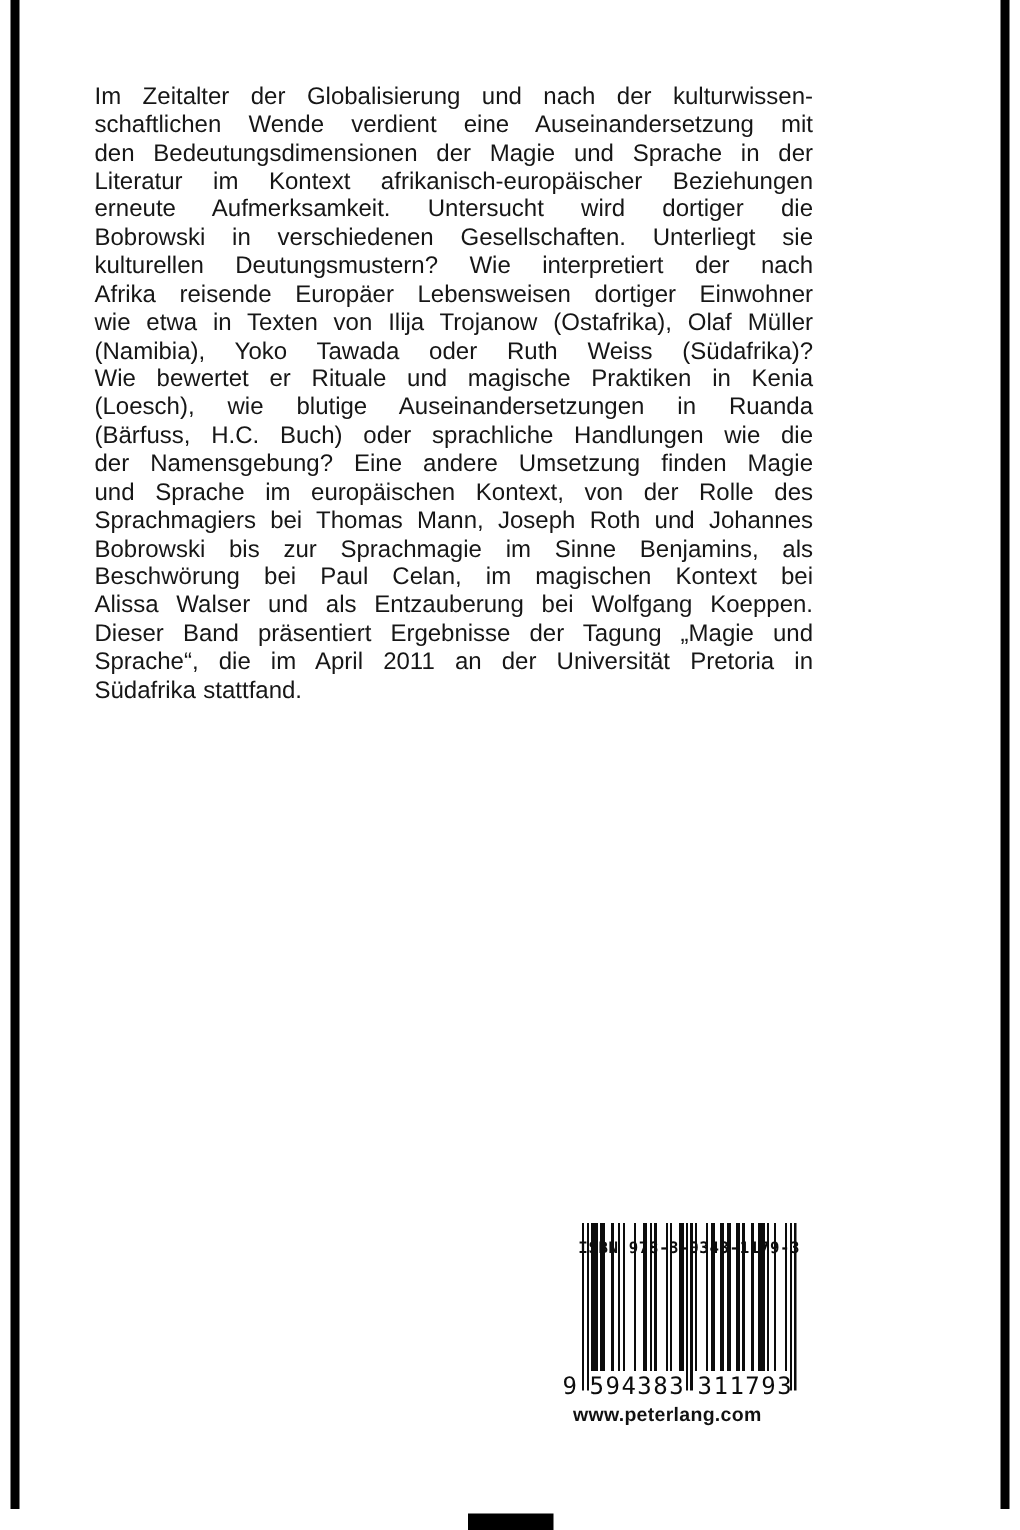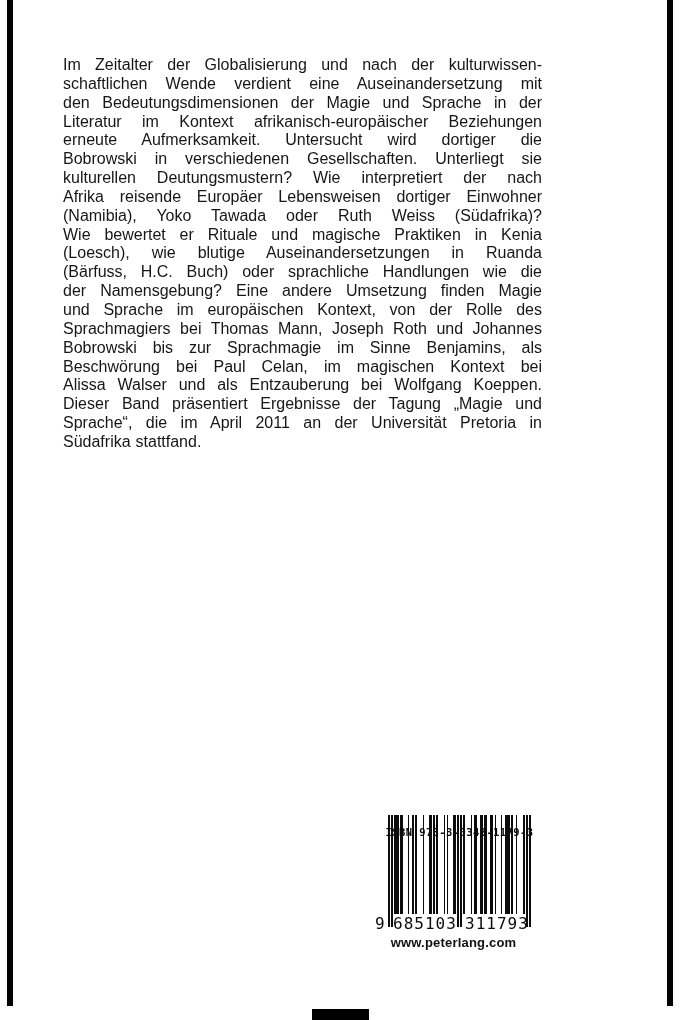--- a/index.html
+++ b/index.html
@@ -27,21 +27,21 @@
   }
   #bars{position:absolute;left:12px;top:13px;}
   .bc-digit{
     position:absolute;top:112px;font-family:"DejaVu Sans Mono",monospace;
     font-size:16px;letter-spacing:1px;color:#0c0c0c;white-space:nowrap;
   }
   #digit-first{left:-1px;}
   #digit-left{left:17px;}
   #digit-right{left:89px;}
   #publisher-url{
-    position:absolute;left:6px;top:133px;width:143px;text-align:center;
+    position:absolute;left:6px;top:133px;width:143px;
     font-weight:bold;font-size:13px;letter-spacing:0.2px;color:#111;white-space:nowrap;
   }
 </style>
 </head>
 <body>
 
 <div>
 
   <div class="scan-mark" id="mark-left"></div>
   <div class="scan-mark" id="mark-right"></div>
@@ -49,20 +49,21 @@
 
   <div id="blurb">
     <div class="line">Im Zeitalter der Globalisierung und nach der kulturwissen-</div>
     <div class="line">schaftlichen Wende verdient eine Auseinandersetzung mit</div>
     <div class="line">den Bedeutungsdimensionen der Magie und Sprache in der</div>
     <div class="line">Literatur im Kontext afrikanisch-europäischer Beziehungen</div>
     <div class="line">erneute Aufmerksamkeit. Untersucht wird dortiger die</div>
     <div class="line">Bobrowski in verschiedenen Gesellschaften. Unterliegt sie</div>
     <div class="line">kulturellen Deutungsmustern? Wie interpretiert der nach</div>
     <div class="line">Afrika reisende Europäer Lebensweisen dortiger Einwohner</div>
+    <div class="line">wie etwa in Texten von Ilija Trojanow (Ostafrika), Olaf Müller</div>
     <div class="line">(Namibia), Yoko Tawada oder Ruth Weiss (Südafrika)?</div>
     <div class="line">Wie bewertet er Rituale und magische Praktiken in Kenia</div>
     <div class="line">(Loesch), wie blutige Auseinandersetzungen in Ruanda</div>
     <div class="line">(Bärfuss, H.C. Buch) oder sprachliche Handlungen wie die</div>
     <div class="line">der Namensgebung? Eine andere Umsetzung finden Magie</div>
     <div class="line">und Sprache im europäischen Kontext, von der Rolle des</div>
     <div class="line">Sprachmagiers bei Thomas Mann, Joseph Roth und Johannes</div>
     <div class="line">Bobrowski bis zur Sprachmagie im Sinne Benjamins, als</div>
     <div class="line">Beschwörung bei Paul Celan, im magischen Kontext bei</div>
     <div class="line">Alissa Walser und als Entzauberung bei Wolfgang Koeppen.</div>
@@ -99,18 +100,18 @@
         <rect x="71" y="0" width="1" height="99" fill="#0c0c0c"></rect>
         <rect x="75" y="0" width="1" height="99" fill="#0c0c0c"></rect>
         <rect x="78" y="0" width="3" height="99" fill="#0c0c0c"></rect>
         <rect x="82" y="0" width="1" height="99" fill="#0c0c0c"></rect>
         <rect x="85" y="0" width="1" height="99" fill="#0c0c0c"></rect>
         <rect x="90" y="0" width="1" height="99" fill="#0c0c0c"></rect>
         <rect x="92" y="0" width="1" height="112" fill="#0c0c0c"></rect>
         <rect x="94" y="0" width="1" height="112" fill="#0c0c0c"></rect>
       </svg>
     <span class="bc-digit" id="digit-first">9</span>
-    <span class="bc-digit" id="digit-left">685103</span>
+    <span class="bc-digit" id="digit-left">594383</span>
     <span class="bc-digit" id="digit-right">311793</span>
     <div id="publisher-url">www.peterlang.com</div>
   </div>
 
 </div>
 
 </body></html>

